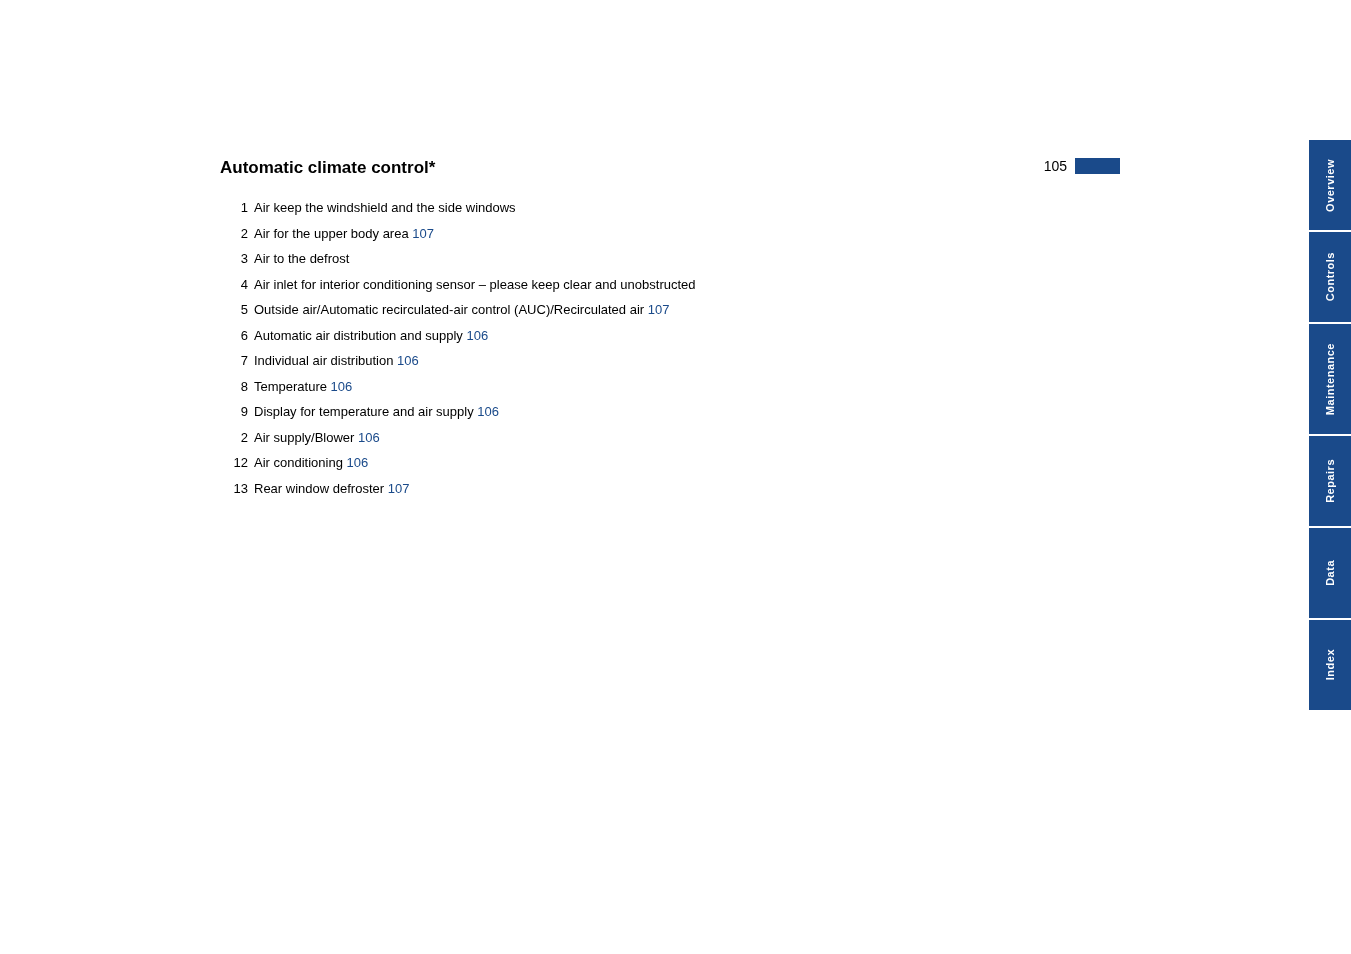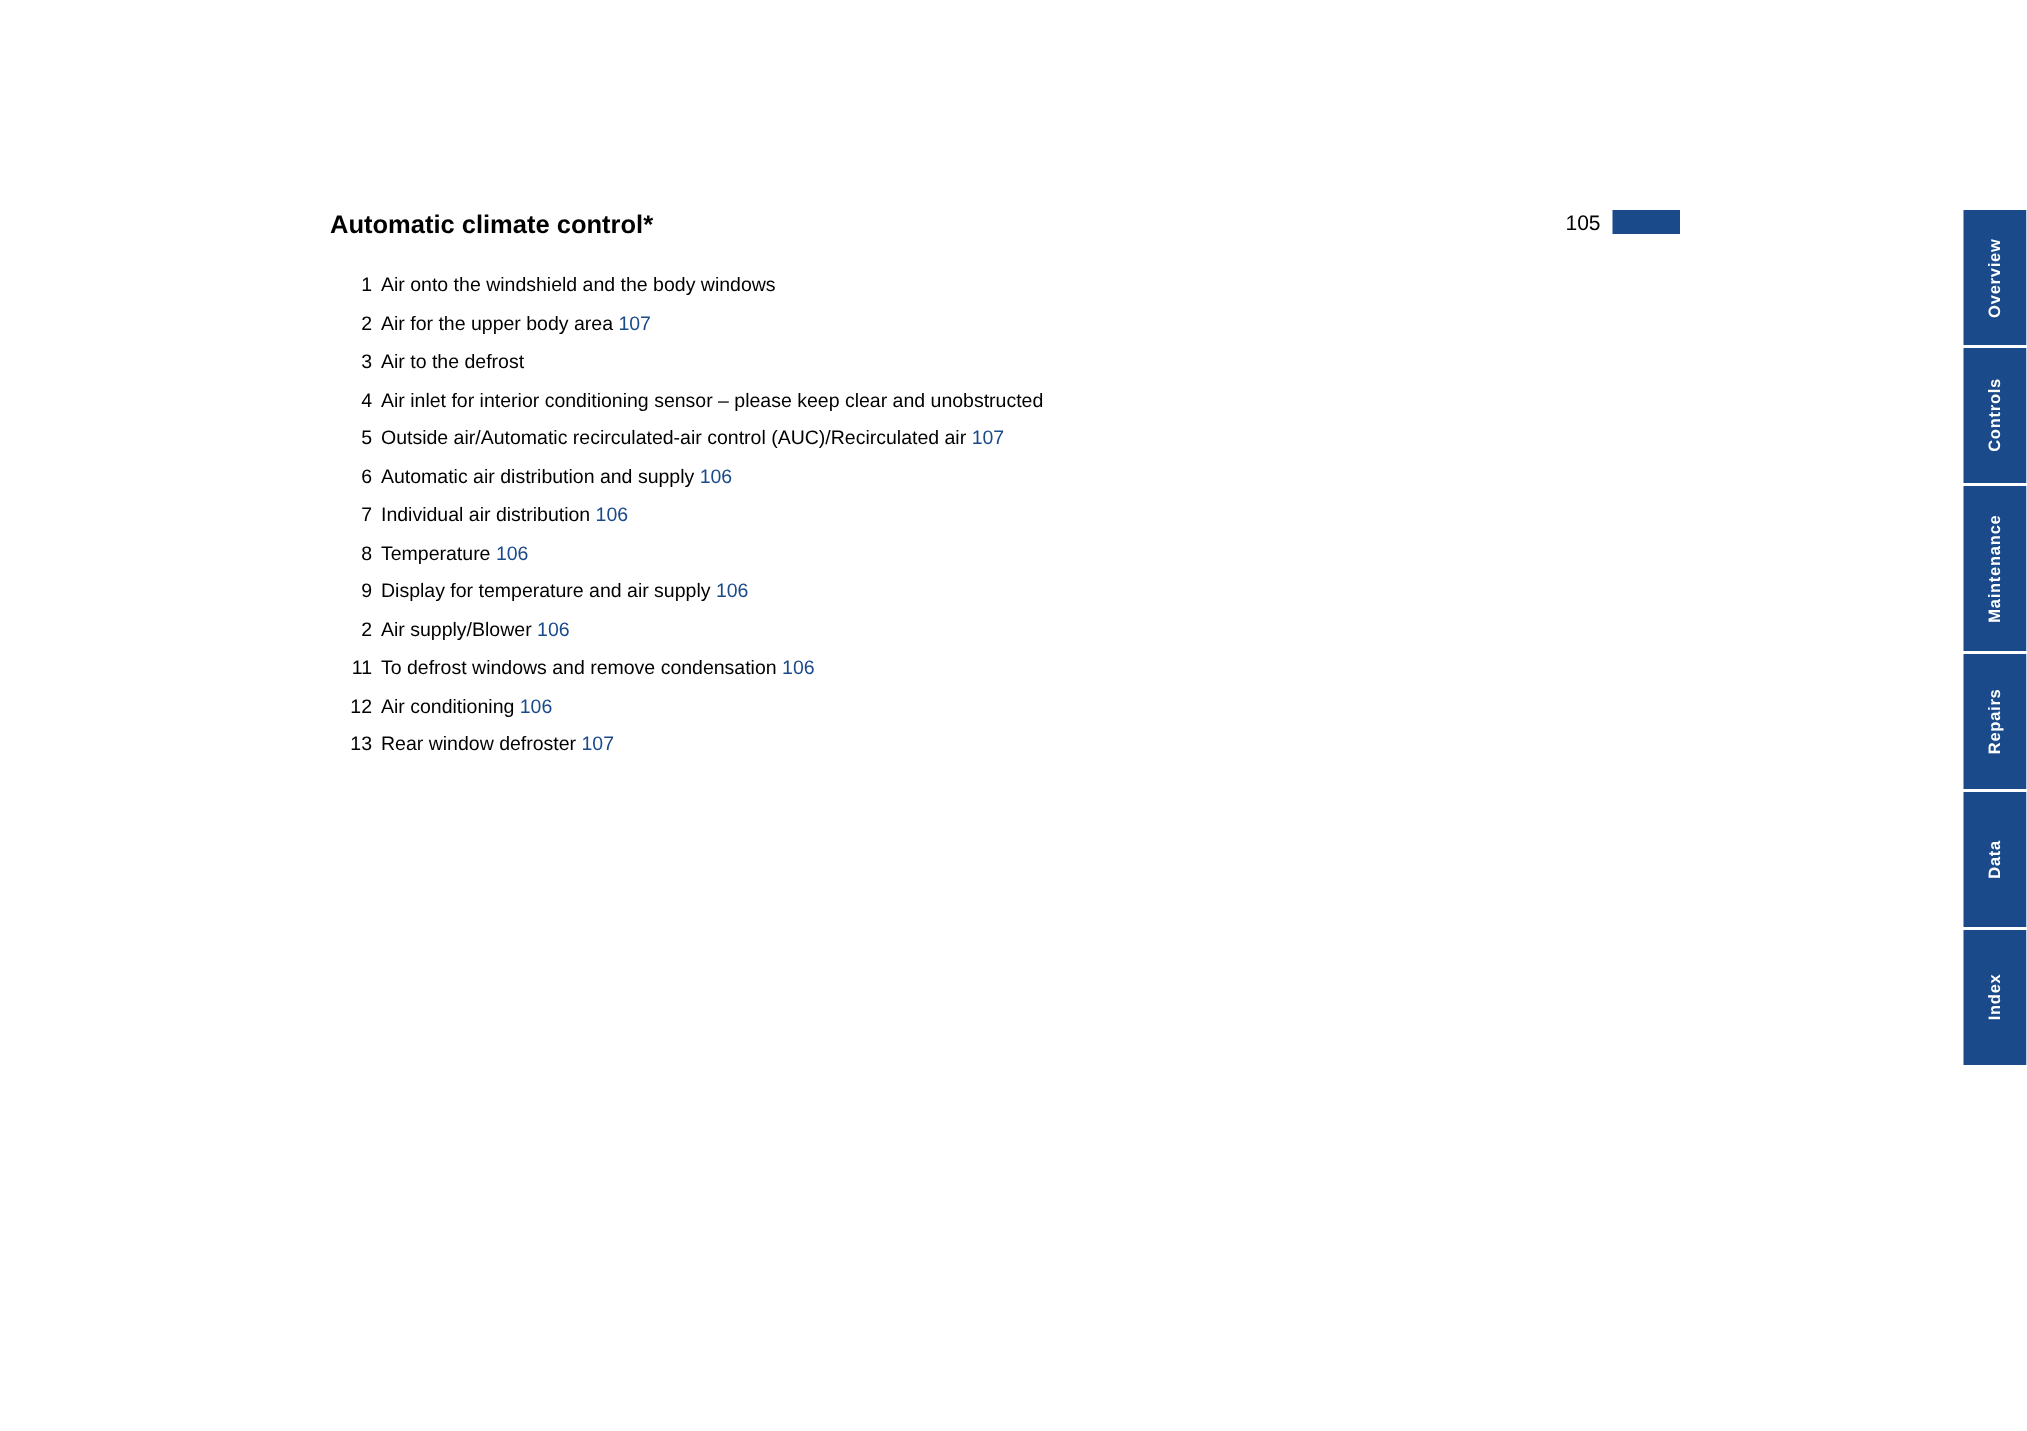--- a/index.html
+++ b/index.html
@@ -31,20 +31,21 @@
       left: 220px;
       top: 140px;
       width: 900px;
     }
 
     .page-header {
       display: flex;
       align-items: flex-start;
       justify-content: space-between;
       margin-bottom: 20px;
+      margin-top: 18px;
     }
 
     .page-title {
       font-size: 17px;
       font-weight: bold;
       color: #000000;
     }
 
     .page-number {
       font-size: 14px;
@@ -141,21 +142,21 @@
       <h1 class="page-title">Automatic climate control*</h1>
       <div class="page-number">
         <span>105</span>
         <span class="page-number-bar"></span>
       </div>
     </div>
 
     <ul class="items-list" id="items-list">
     <li class="list-item">
           <span class="item-number">1</span>
-          <span class="item-text">Air onto the windshield and the body windows</span>
+          <span class="item-text">Air keep the windshield and the side windows</span>
         </li>
         <li class="list-item">
           <span class="item-number">2</span>
           <span class="item-text">Air for the upper body area&nbsp;<a class="item-link" href="#">107</a></span>
         </li>
         <li class="list-item">
           <span class="item-number">3</span>
           <span class="item-text">Air to the defrost</span>
         </li>
         <li class="list-item">
@@ -178,24 +179,20 @@
           <span class="item-number">8</span>
           <span class="item-text">Temperature&nbsp;<a class="item-link" href="#">106</a></span>
         </li>
         <li class="list-item">
           <span class="item-number">9</span>
           <span class="item-text">Display for temperature and air supply&nbsp;<a class="item-link" href="#">106</a></span>
         </li>
         <li class="list-item">
           <span class="item-number">2</span>
           <span class="item-text">Air supply/Blower&nbsp;<a class="item-link" href="#">106</a></span>
-        </li>
-        <li class="list-item">
-          <span class="item-number">11</span>
-          <span class="item-text">To defrost windows and remove condensation&nbsp;<a class="item-link" href="#">106</a></span>
         </li>
         <li class="list-item">
           <span class="item-number">12</span>
           <span class="item-text">Air conditioning&nbsp;<a class="item-link" href="#">106</a></span>
         </li>
         <li class="list-item">
           <span class="item-number">13</span>
           <span class="item-text">Rear window defroster&nbsp;<a class="item-link" href="#">107</a></span>
         </li>
       </ul>

